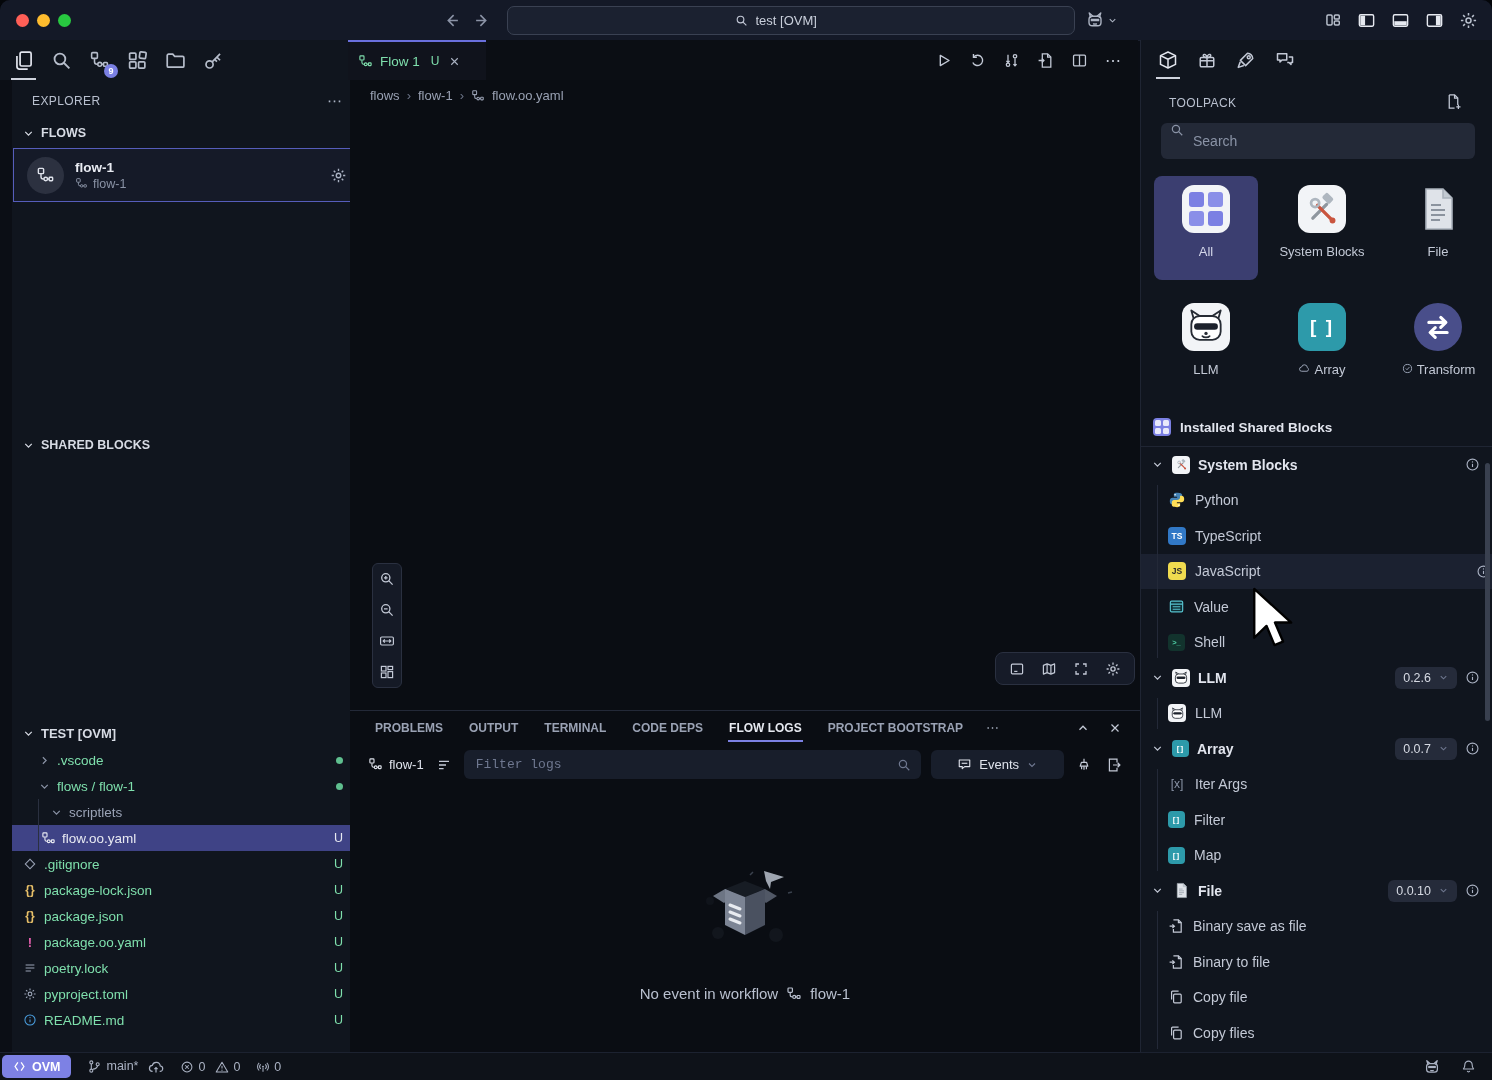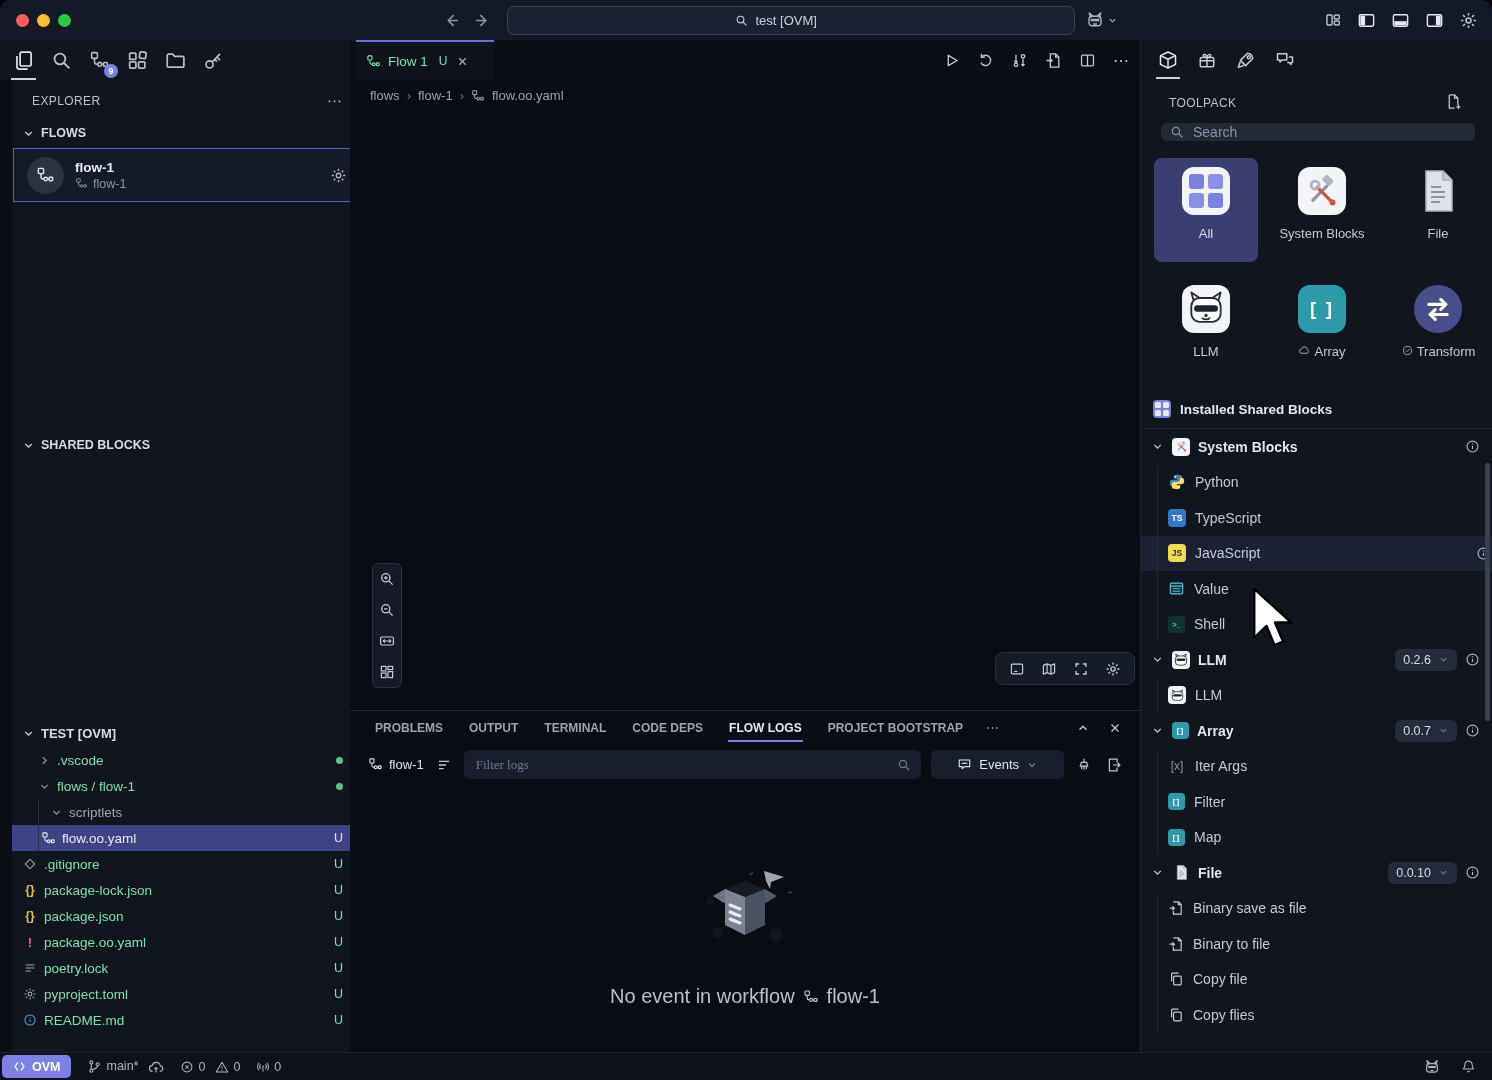--- a/index.html
+++ b/index.html
@@ -26,21 +26,21 @@
 
   
   .row2{position:absolute;top:40px;left:0;right:0;height:40px}
   .activitybar{position:absolute;left:0;top:0;width:350px;height:40px;background:#10151e;
                display:flex;align-items:center;gap:11px;padding-left:10px;box-sizing:border-box;color:#b6bdcb}
   .abtn{position:relative;padding:3px;display:flex}
   .abtn.active::after{content:"";position:absolute;left:1px;right:1px;bottom:-6px;height:2px;background:#cfd3dd}
   .abadge{position:absolute;right:-5px;bottom:-4px;width:14px;height:14px;border-radius:50%;
           background:#7b80e3;color:#fff;font-size:9px;font-weight:bold;display:flex;
           align-items:center;justify-content:center}
-  .tabstrip{position:absolute;left:356px;width:790px;top:0;height:40px;background:#0b0e14;display:flex}
+  .tabstrip{position:absolute;left:348px;width:790px;top:0;height:40px;background:#0b0e14;display:flex}
   .etab{width:138px;height:40px;box-sizing:border-box;background:#10131c;border-top:2px solid #6a70dd;
         display:flex;align-items:center;gap:7px;padding:0 10px;color:#7fe0ad}
   .etab .lbl{font-size:13.5px}
   .etab .ub{font-size:12px;margin-left:4px}
   .etab .cl{color:#aab2c3;margin-left:2px}
   .eactions{margin-left:auto;display:flex;align-items:center;gap:17px;padding-right:16px;color:#c3c9d6}
   .rtabs{position:absolute;left:1140px;right:0;top:0;height:40px;background:#10151e;border-left:1px solid #1f2533;
          display:flex;align-items:center;gap:13px;padding-left:14px;box-sizing:border-box;color:#c3c9d6}
 
   
@@ -89,34 +89,34 @@
   .ptabs{display:flex;align-items:center;height:33px;padding:0 12px;gap:0}
   .ptab{padding:0 13px;font-size:12px;font-weight:bold;color:#9aa2b4;height:33px;display:flex;align-items:center;position:relative}
   .ptab.active{color:#e6e9f0}
   .ptab.active::after{content:"";position:absolute;left:12px;right:12px;bottom:2px;height:2px;background:#7b80e3}
   .ptab-more{color:#aab2c3;padding:0 10px;letter-spacing:1px}
   .pt-right{margin-left:auto;display:flex;gap:18px;color:#c3c9d6;padding-right:6px}
   .ptoolbar{display:flex;align-items:center;gap:10px;padding:6px 16px 6px 18px}
   .pflow{display:flex;align-items:center;gap:6px;color:#dfe3ec;font-size:13px}
   .plist{color:#c3c9d6;margin:0 2px}
   .pfilter{flex:1;height:29px;background:#181e2b;border-radius:6px;display:flex;align-items:center;padding:0 10px;box-sizing:border-box}
-  .pfilter input{flex:1;background:transparent;border:0;outline:0;color:#c9cfdb;font-size:13px;font-family:Liberation Serif, serif}
+  .pfilter input{flex:1;background:transparent;border:0;outline:0;color:#c9cfdb;font-size:13px;font-family:Liberation Mono, monospace}
   .pfilter input::placeholder{color:#6f7890}
   .pfilter .mag{color:#6f7890}
   .pevents{height:29px;background:#181e2b;border-radius:6px;display:flex;align-items:center;gap:7px;padding:0 26px;color:#dfe3ec;font-size:13px}
   .pevents .cv{color:#6f7890}
   .ptool-ic{color:#c3c9d6;padding:0 2px}
   .empty{display:flex;flex-direction:column;align-items:center;margin-top:78px;gap:26px}
-  .empty-text{display:flex;align-items:center;gap:8px;color:#b9c0cf;font-size:20px}
+  .empty-text{display:flex;align-items:center;gap:8px;color:#b9c0cf;font-size:15px}
 
   
   .toolpack{position:absolute;left:1140px;right:0;top:80px;bottom:27px;background:#10151e;border-left:1px solid #1f2533;box-sizing:border-box;overflow:hidden}
   .tp-head{display:flex;align-items:flex-end;padding:13px 30px 0 28px;color:#b9c0cf;font-size:12px;letter-spacing:.4px}
   .tp-head .add{margin-left:auto;color:#c3c9d6}
-  .tp-search{margin:13px 17px 0 20px;height:18px;background:#232937;border-radius:6px;display:flex;align-items:center;gap:7px;padding:0 9px;color:#8a93a6}
+  .tp-search{margin:13px 17px 0 20px;height:36px;background:#232937;border-radius:6px;display:flex;gap:7px;padding:0 9px;color:#8a93a6}
   .tp-search input{flex:1;background:transparent;border:0;outline:0;color:#c9cfdb;font-size:14px;font-family:"Liberation Sans",sans-serif}
   .tp-search input::placeholder{color:#8a93a6}
   .tiles{display:grid;grid-template-columns:repeat(3,104px);gap:14px 12px;margin:17px 0 0 13px}
   .tile{min-height:104px;border-radius:8px;display:flex;flex-direction:column;align-items:center;padding-top:9px;box-sizing:border-box}
   .tile.sel{background:#3b3e70}
   .tile .tico{width:48px;height:48px;border-radius:12px;display:flex;align-items:center;justify-content:center}
   .tile .tico.white{background:#f2f4f7}
   .tile .tlab{margin-top:10px;font-size:13px;color:#c3c9d6;text-align:center;line-height:1.4;max-width:92px;word-break:break-word;
               display:flex;align-items:flex-start;justify-content:center;gap:3px;flex-wrap:wrap}
   .tile.sel .tlab{color:#d4d7ea}

